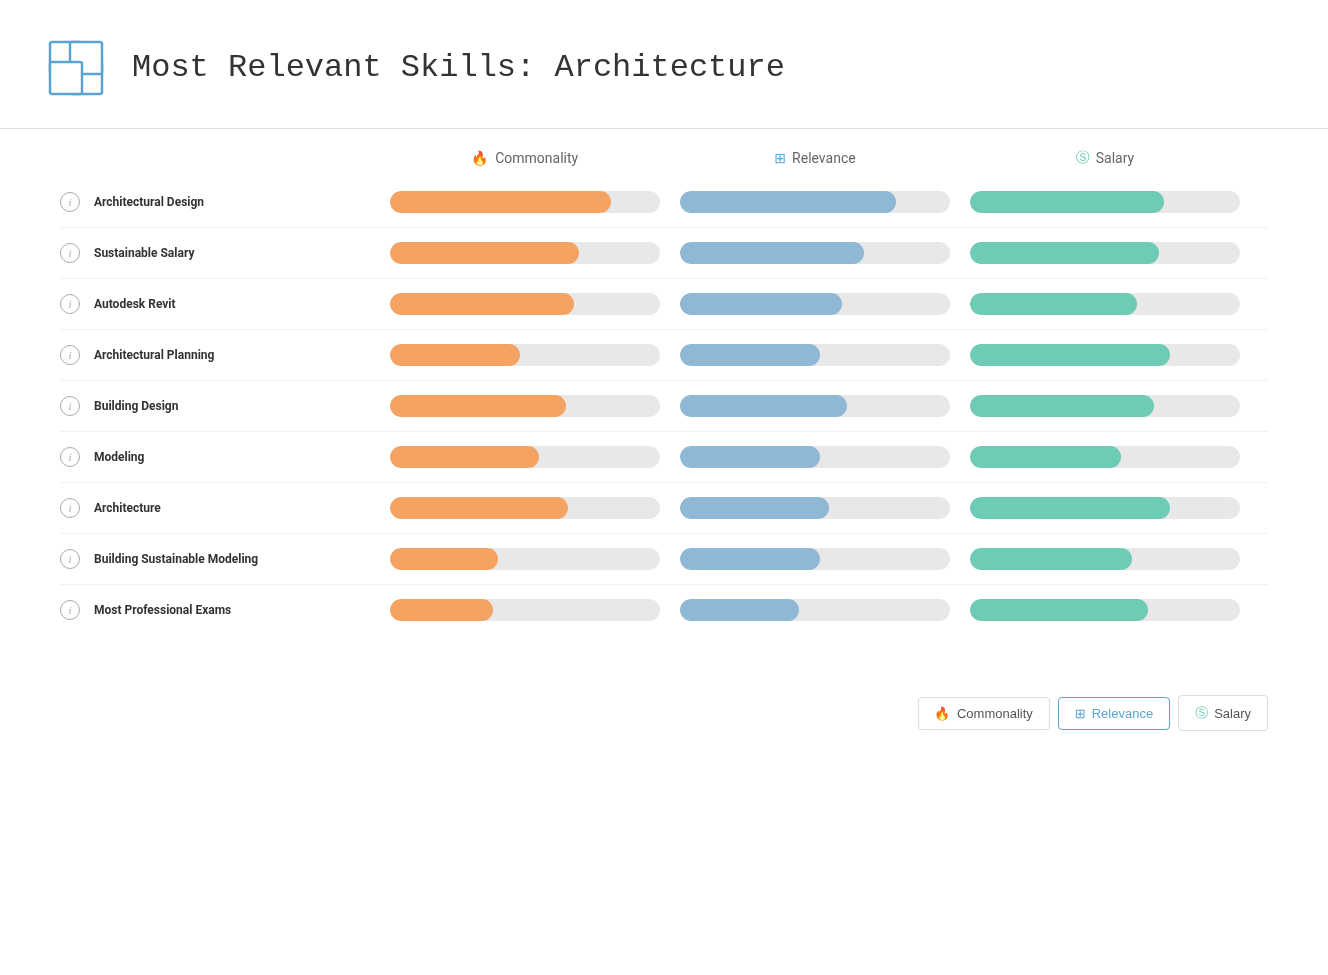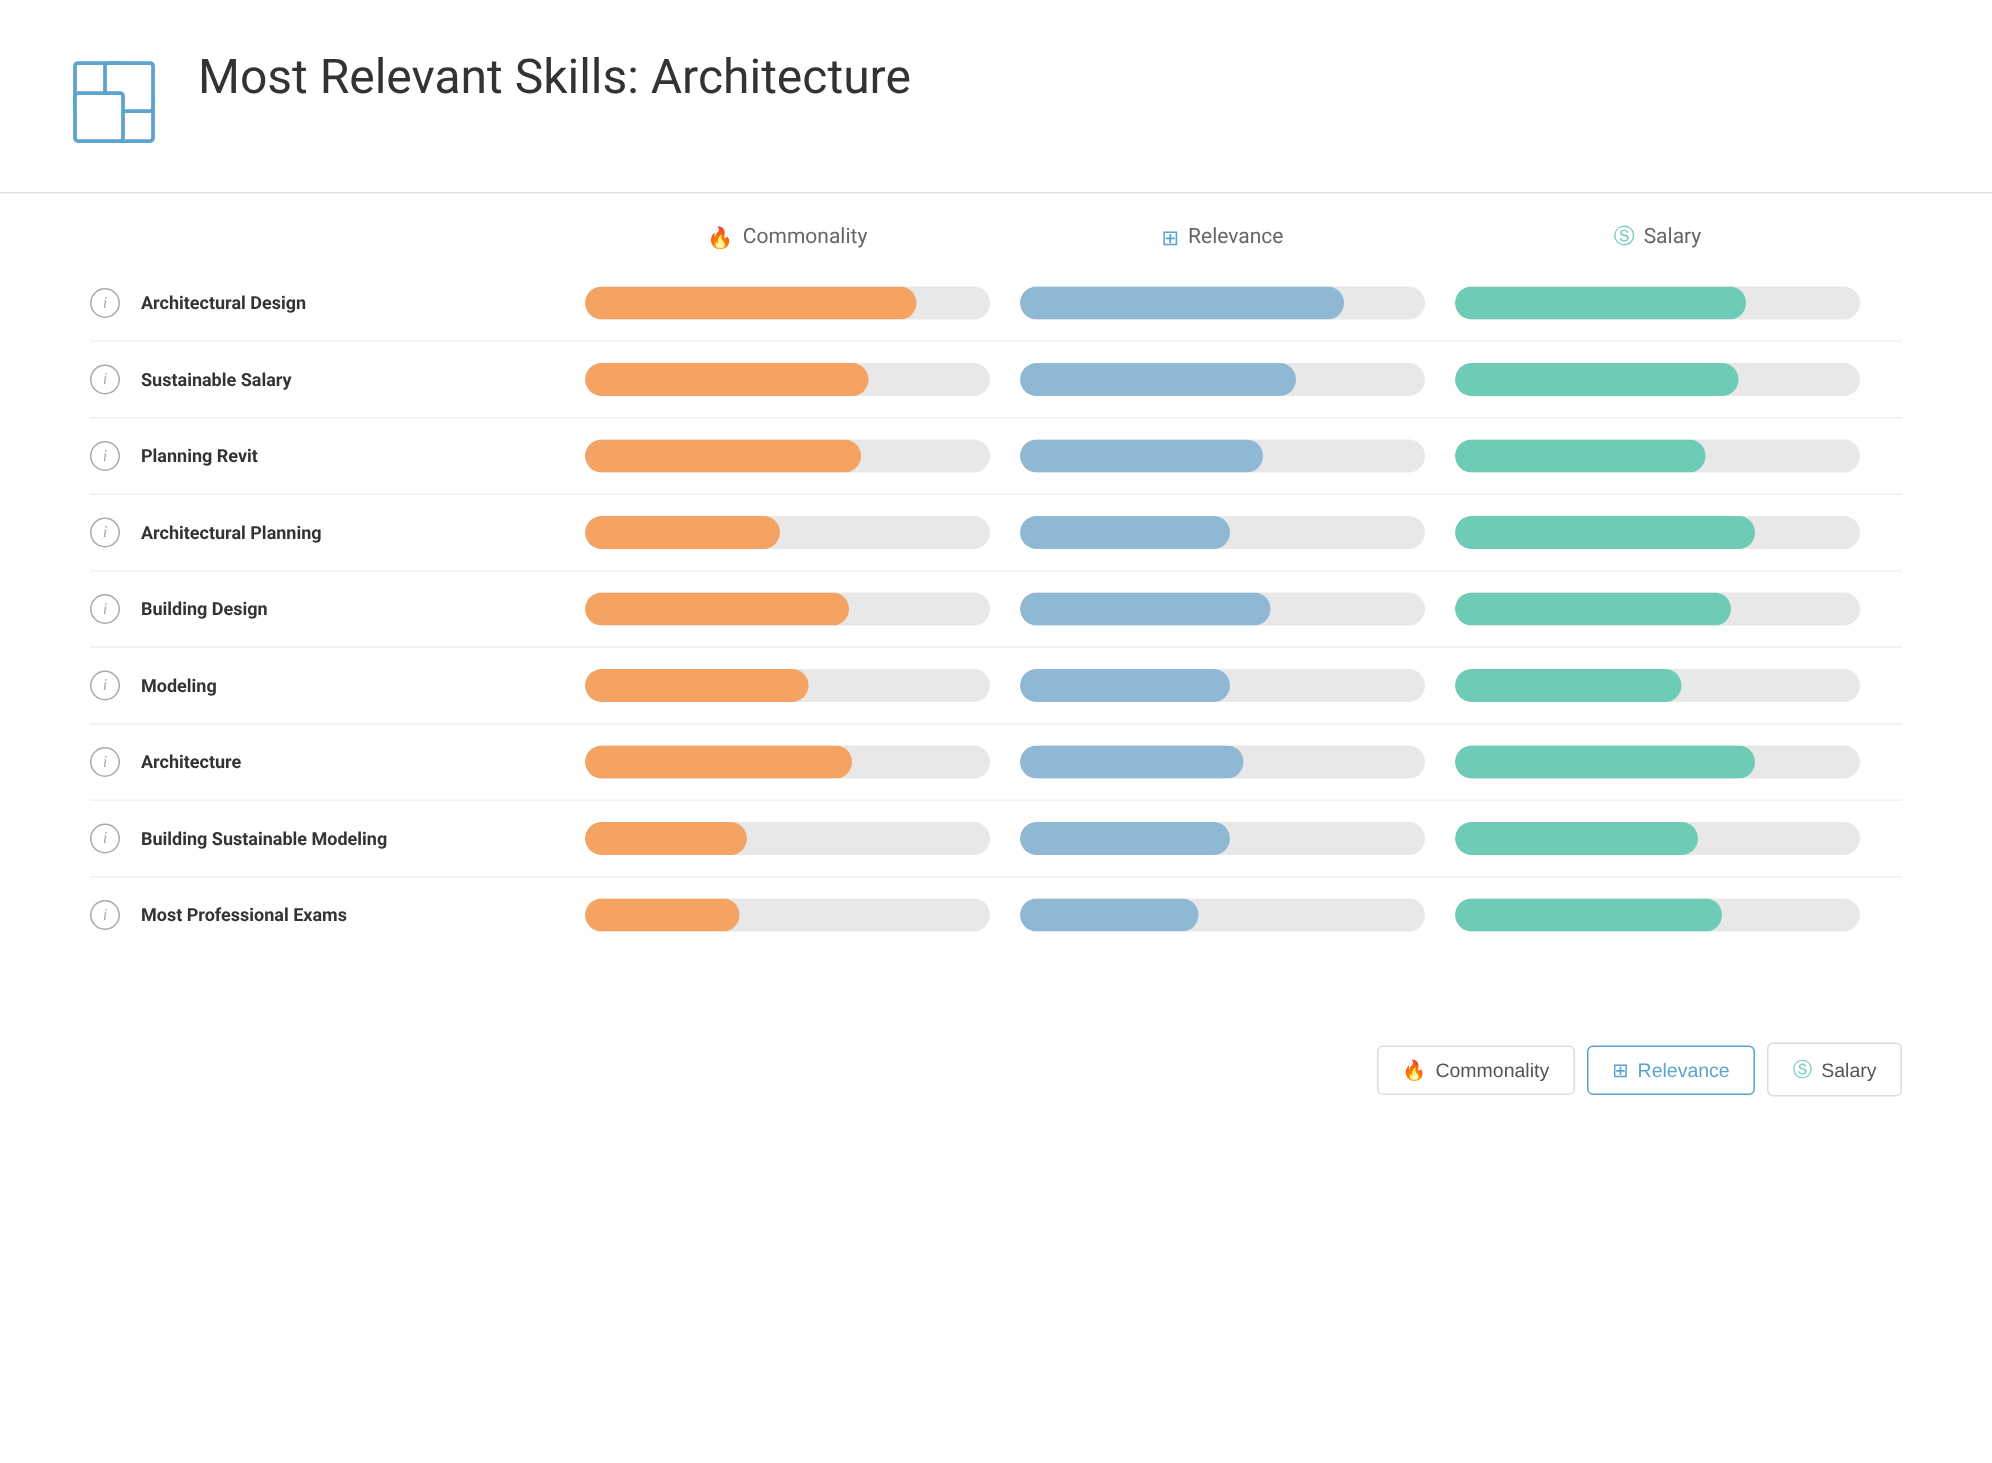--- a/index.html
+++ b/index.html
@@ -6,22 +6,24 @@
     body {
       font-family: -apple-system, BlinkMacSystemFont, 'Segoe UI', Roboto, sans-serif;
       background: #fff;
       color: #333;
       width: 1328px;
       min-height: 975px;
     }
 
     .header {
       display: flex;
+      align-items: center;
       padding: 32px 40px 24px 40px;
       border-bottom: 1px solid #e0e0e0;
+      font-family: Liberation Mono, monospace;
     }
 
     .header-icon {
       width: 72px;
       height: 72px;
       margin-right: 20px;
       flex-shrink: 0;
     }
 
     .header-text h1 {
@@ -247,21 +249,21 @@
         <div class="bar-group">
           <div class="bar-track">
             <div class="bar-fill green" style="width: 70%"></div>
           </div>
         </div>
       </div>
     </div>
         <div class="skill-row">
       <div class="skill-info">
         <div class="info-icon">i</div>
-        <span class="skill-name">Planning Revit</span>
+        <span class="skill-name">Autodesk Revit</span>
       </div>
       <div class="bars-container">
         <div class="bar-group">
           <div class="bar-track">
             <div class="bar-fill orange" style="width: 68%"></div>
           </div>
         </div>
         <div class="bar-group">
           <div class="bar-track">
             <div class="bar-fill blue" style="width: 60%"></div>

